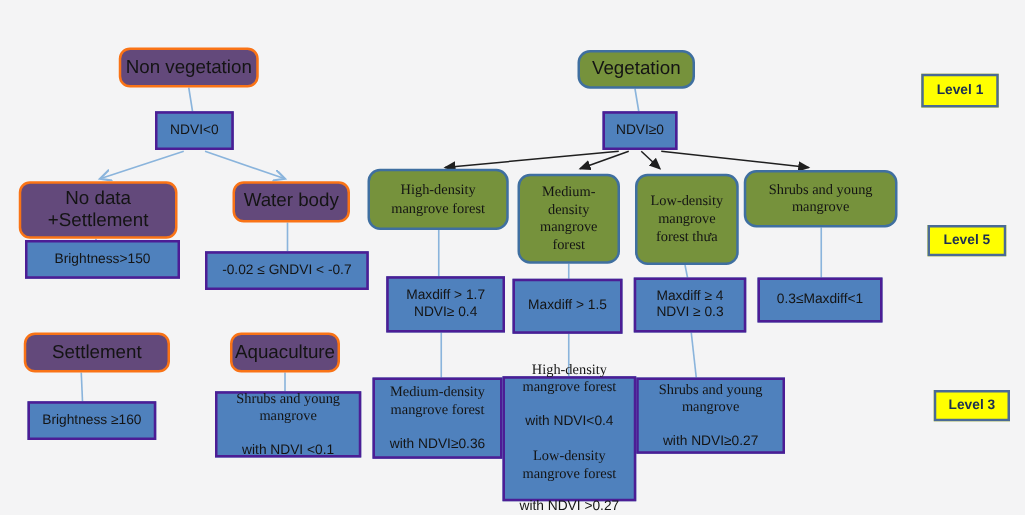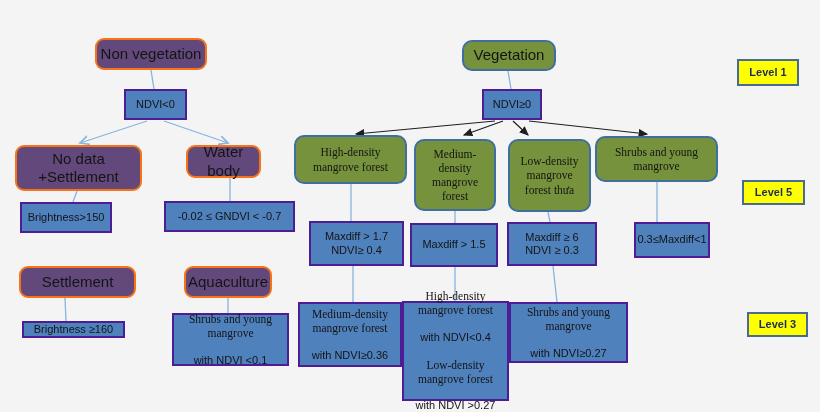--- a/index.html
+++ b/index.html
@@ -70,34 +70,34 @@
   <div class="node greenbox sansface" style="left:462px;top:40px;width:94px;height:31px;">
     <span>Vegetation</span>
   </div>
   <div class="node bluebox" style="left:482px;top:89px;width:60px;height:31px;">
     <span>NDVI≥0</span>
   </div>
 
   <div class="node purple" style="left:15px;top:145px;width:127px;height:46px;">
     <span>No data +Settlement</span>
   </div>
-  <div class="node bluebox" style="left:20px;top:202px;width:92px;height:31px;">
+  <div class="node bluebox" style="left:20px;top:192px;width:124px;height:31px;">
     <span>Brightness&gt;150</span>
   </div>
-  <div class="node purple" style="left:186px;top:145px;width:75px;height:33px;">
+  <div class="node purple" style="left:186px;top:145px;width:94px;height:33px;">
     <span>Water body</span>
   </div>
   <div class="node bluebox" style="left:164px;top:201px;width:131px;height:31px;">
     <span>-0.02 ≤ GNDVI &lt; -0.7</span>
   </div>
 
   <div class="node purple" style="left:19px;top:266px;width:117px;height:32px;align-items:center;">
     <span>Settlement</span>
   </div>
-  <div class="node bluebox" style="left:22px;top:321px;width:103px;height:17px;">
+  <div class="node bluebox" style="left:22px;top:321px;width:103px;height:31px;">
     <span>Brightness ≥160</span>
   </div>
   <div class="node purple" style="left:184px;top:266px;width:88px;height:32px;">
     <span>Aquaculture</span>
   </div>
   <div class="node bluebox" style="left:172px;top:313px;width:117px;height:53px;">
     <span class="pad">
       <span class="serifline">Shrubs and young mangrove</span>
       <span class="sansline">with NDVI &lt;0.1</span>
     </span>
@@ -117,24 +117,24 @@
   </div>
 
   <div class="node bluebox" style="left:309px;top:221px;width:95px;height:45px;">
     <span>Maxdiff &gt; 1.7
 NDVI≥ 0.4</span>
   </div>
   <div class="node bluebox" style="left:410px;top:223px;width:88px;height:44px;">
     <span>Maxdiff &gt; 1.5</span>
   </div>
   <div class="node bluebox" style="left:507px;top:222px;width:90px;height:44px;">
-    <span>Maxdiff ≥ 6
+    <span>Maxdiff ≥ 4
 NDVI ≥ 0.3</span>
   </div>
-  <div class="node bluebox" style="left:634px;top:222px;width:76px;height:36px;">
+  <div class="node bluebox" style="left:606px;top:222px;width:100px;height:36px;">
     <span>0.3≤Maxdiff&lt;1</span>
   </div>
 
   <div class="node bluebox" style="left:298px;top:302px;width:104px;height:65px;">
     <span class="pad">
       <span class="serifline">Medium-density mangrove forest</span>
       <span class="sansline">with NDVI≥0.36</span>
     </span>
   </div>
   <div class="node bluebox" style="left:402px;top:301px;width:107px;height:100px;">

